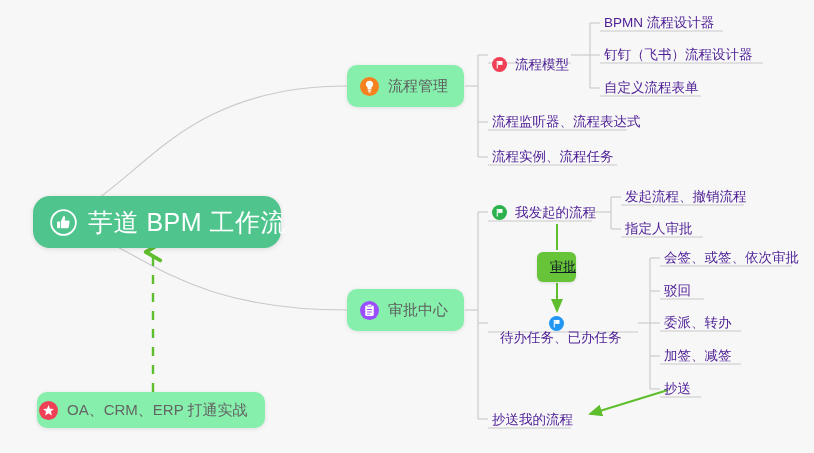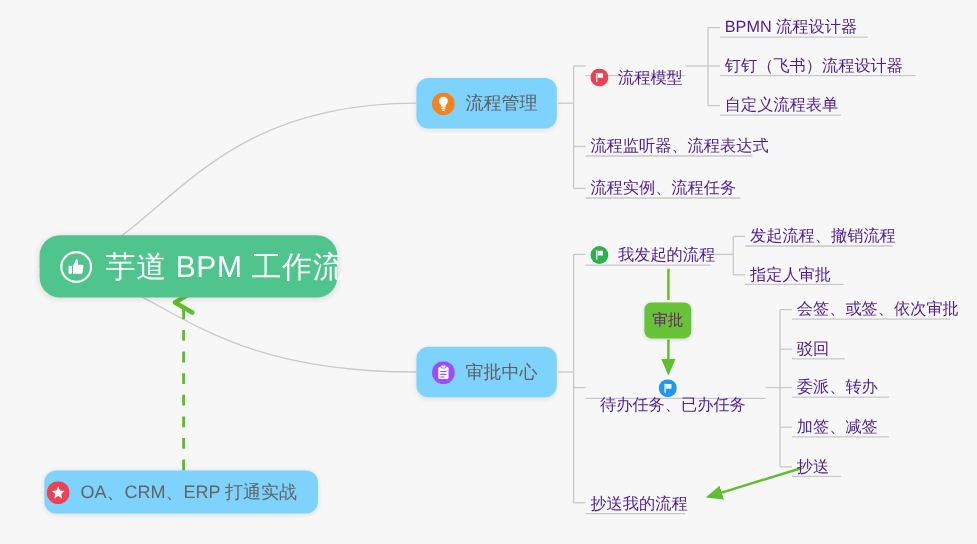--- a/index.html
+++ b/index.html
@@ -26,21 +26,21 @@
     height: 453px;
     pointer-events: none;
   }
 
   
   .card {
     position: absolute;
     box-sizing: border-box;
     display: flex;
     align-items: center;
-    background: #7dd3fc;
+    background: #86efac;
     border-radius: 10px;
     box-shadow: 0 1px 4px rgba(0,0,0,.10);
     white-space: nowrap;
   }
   .card .label {
     color: #646464;
   }
 
   .root {
     left: 33px;
@@ -100,27 +100,28 @@
 
   .icon-root  { width: 27px; height: 27px; }
   .icon-sm    { width: 19px; height: 19px; }
   .icon-xs    { width: 15px; height: 15px; }
 
   
   .badge {
     position: absolute;
     box-sizing: border-box;
     background: #67c337;
-    color: #701a75;
+    color: #0f172a;
     font-size: 13px;
     border-radius: 6px;
     display: flex;
     align-items: center;
-    justify-content: center;
+    justify-content: flex-end;
     box-shadow: 0 1px 3px rgba(0,0,0,.12);
+    text-decoration: underline;
   }
 </style>
 </head>
 <body>
 
 <div id="canvas">
 
   <svg id="wires" viewBox="0 0 814 453" xmlns="http://www.w3.org/2000/svg">
     <defs>
       <marker id="arrowGreen" markerWidth="9" markerHeight="9" refX="6" refY="3" orient="auto" markerUnits="strokeWidth">

